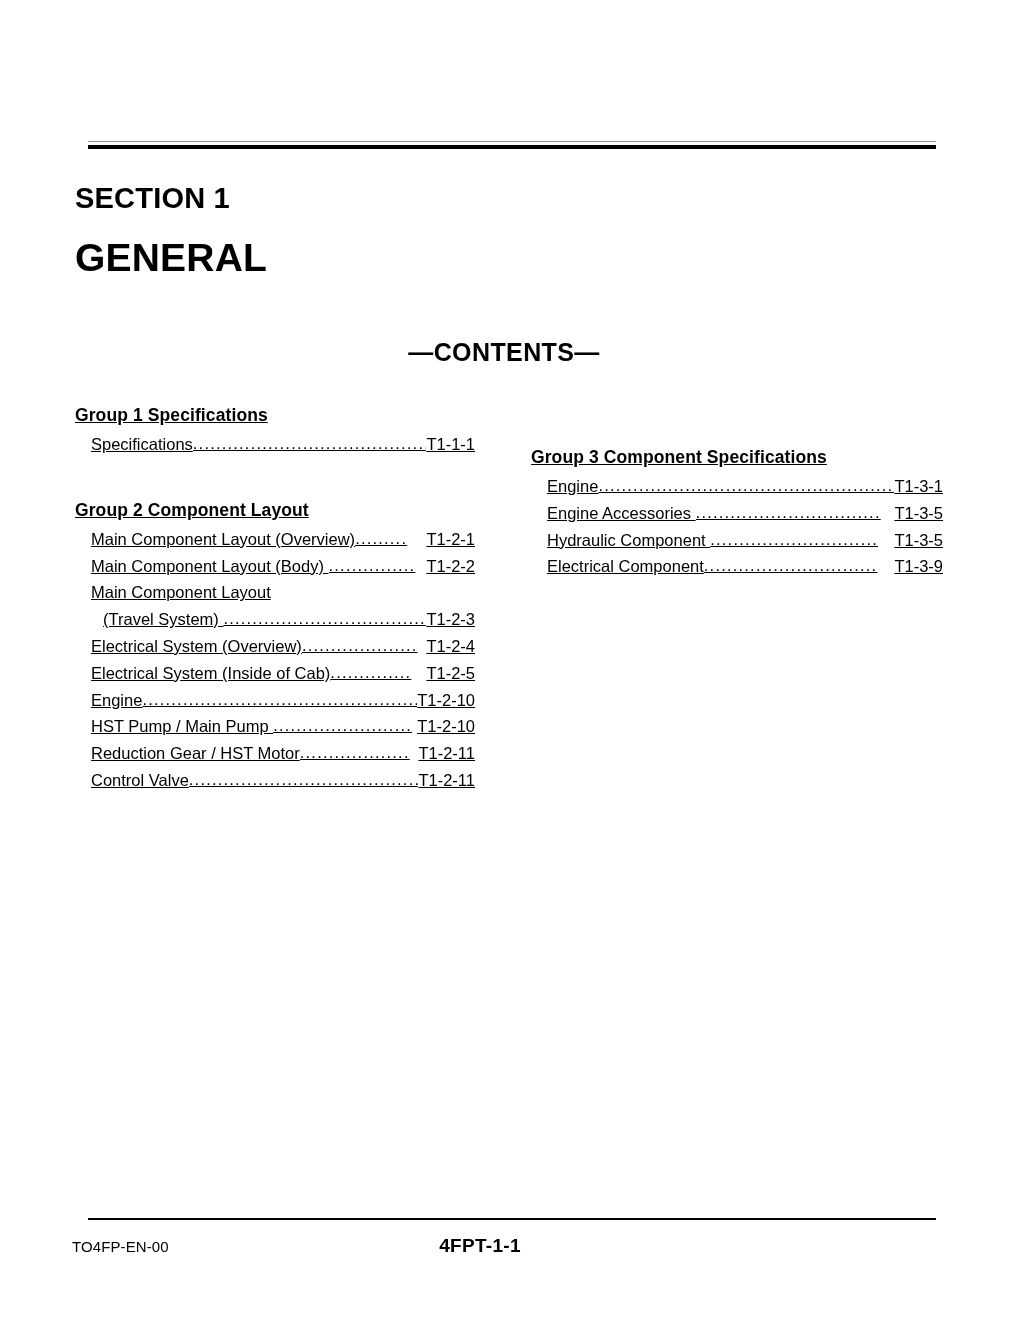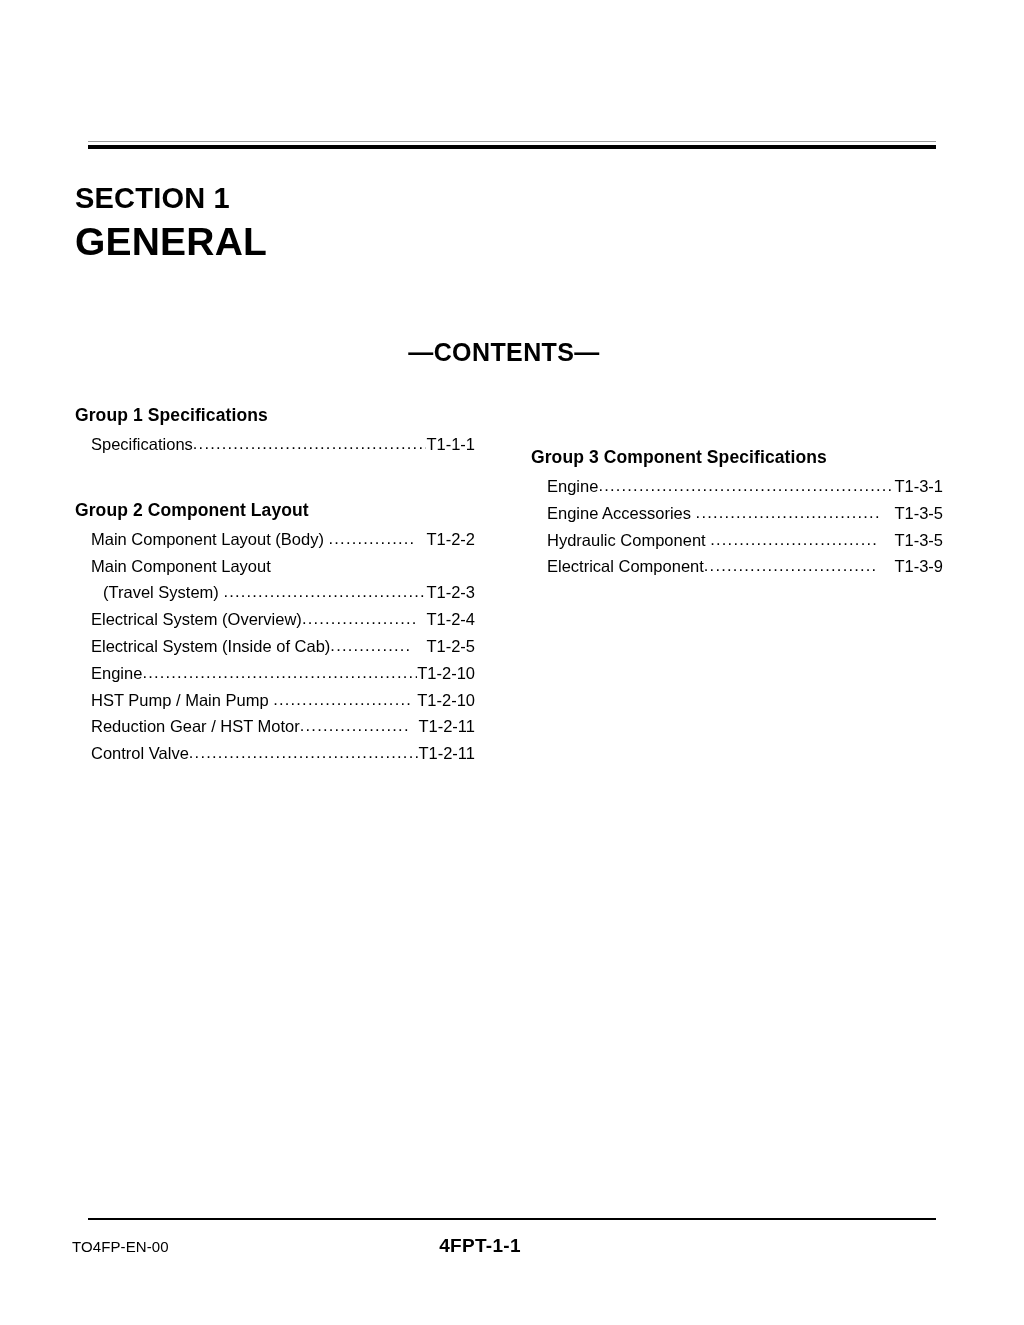--- a/index.html
+++ b/index.html
@@ -47,21 +47,21 @@
     left: 75px;
     top: 183px;
     font-size: 29px;
     font-weight: bold;
     letter-spacing: 0.2px;
     line-height: 1.05;
   }
   .section-title {
     position: absolute;
     left: 75px;
-    top: 222px;
+    top: 238px;
     font-size: 39px;
     font-weight: bold;
     letter-spacing: 0.2px;
     line-height: 1.05;
   }
 
   
   .contents-heading {
     position: absolute;
     left: 0;
@@ -86,20 +86,21 @@
     width: 400px;
     flex: 0 0 400px;
   }
   .toc-col.right {
     width: 412px;
     flex: 0 0 412px;
   }
 
   .group-block {
     margin-bottom: 26px;
+    text-decoration: underline;
   }
   .group-block:last-child {
     margin-bottom: 0;
     margin-top: 42px;
   }
   .group-heading {
     font-size: 17.5px;
     font-weight: bold;
     letter-spacing: 0.1px;
     margin-bottom: 5px;
@@ -177,20 +178,21 @@
   <div class="contents-heading">—CONTENTS—</div>
 
   <div class="toc">
     <div class="toc-col left">
         <div class="group-block">
           <div class="group-heading">Group 1 Specifications</div>
           <div class="entry"><span class="label">Specifications</span><span class="leader">...........................................</span><span class="page-no">T1-1-1</span></div>
         </div>
         <div class="group-block">
           <div class="group-heading">Group 2 Component Layout</div>
+          <div class="entry"><span class="label">Main Component Layout (Overview)</span><span class="leader">.........</span><span class="page-no">T1-2-1</span></div>
           <div class="entry"><span class="label">Main Component Layout (Body) </span><span class="leader">...............</span><span class="page-no">T1-2-2</span></div>
           <div class="entry cont-head"><span class="label">Main Component Layout</span></div>
           <div class="entry cont-tail"><span class="label">(Travel System) </span><span class="leader">....................................</span><span class="page-no">T1-2-3</span></div>
           <div class="entry"><span class="label">Electrical System (Overview)</span><span class="leader">....................</span><span class="page-no">T1-2-4</span></div>
           <div class="entry"><span class="label">Electrical System (Inside of Cab)</span><span class="leader">..............</span><span class="page-no">T1-2-5</span></div>
           <div class="entry"><span class="label">Engine</span><span class="leader">....................................................</span><span class="page-no">T1-2-10</span></div>
           <div class="entry"><span class="label">HST Pump / Main Pump </span><span class="leader">........................</span><span class="page-no">T1-2-10</span></div>
           <div class="entry"><span class="label">Reduction Gear / HST Motor</span><span class="leader">...................</span><span class="page-no">T1-2-11</span></div>
           <div class="entry"><span class="label">Control Valve</span><span class="leader">........................................</span><span class="page-no">T1-2-11</span></div>
         </div>

